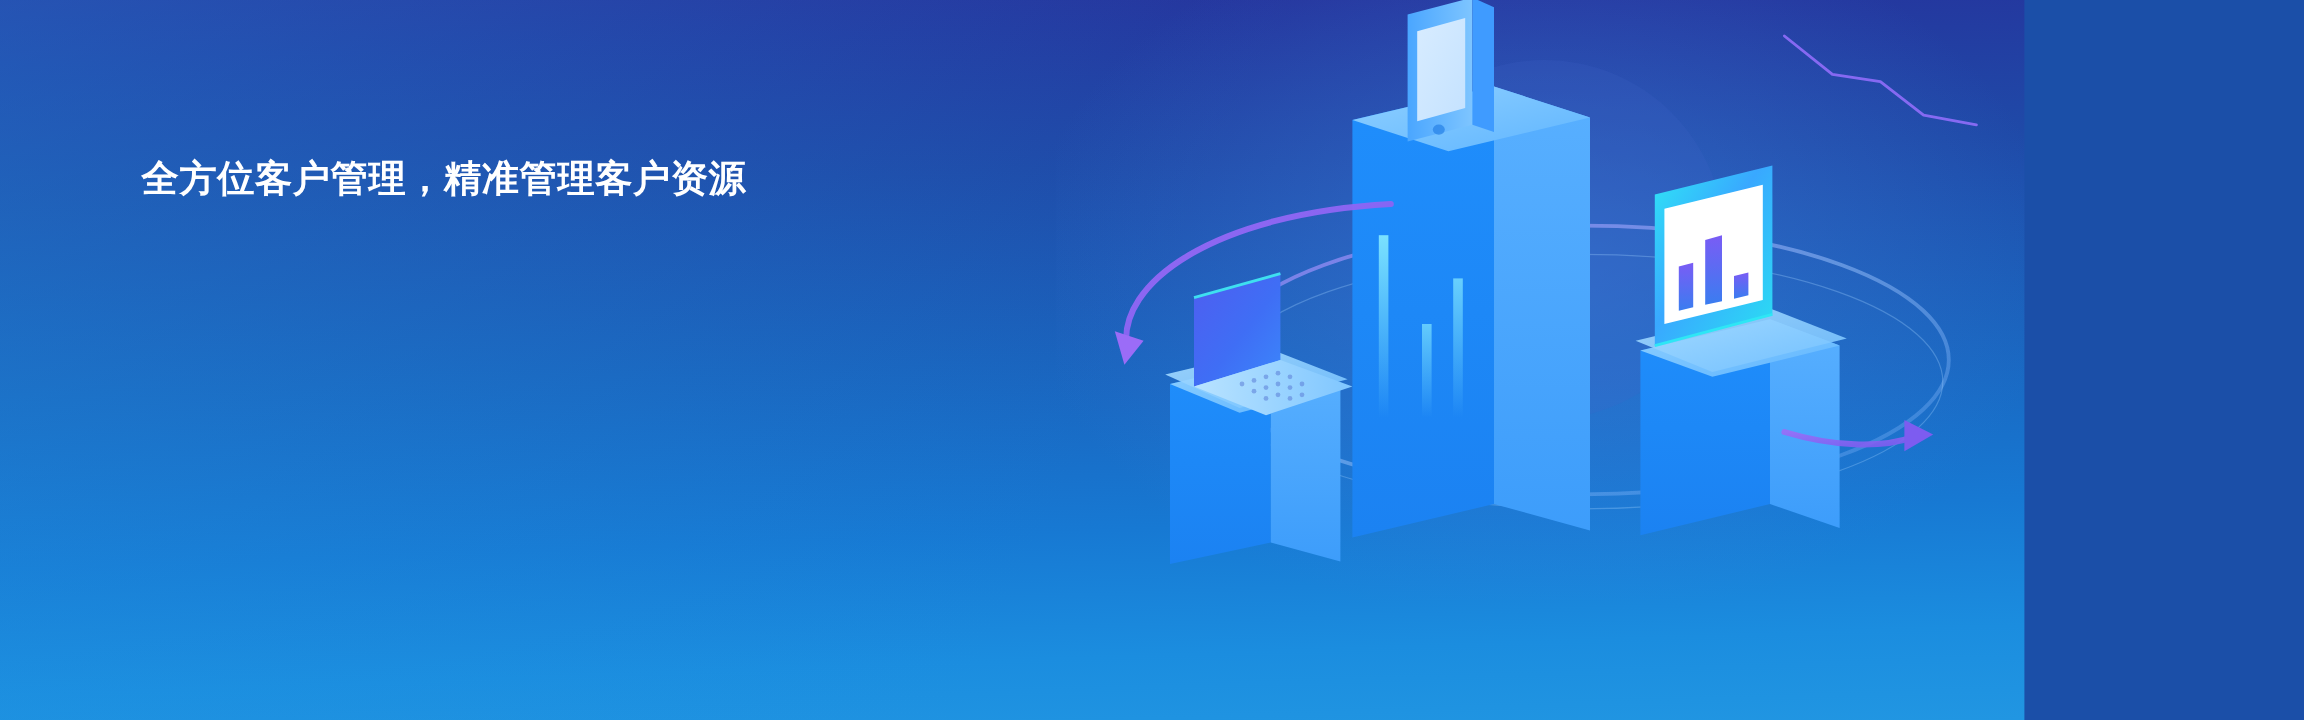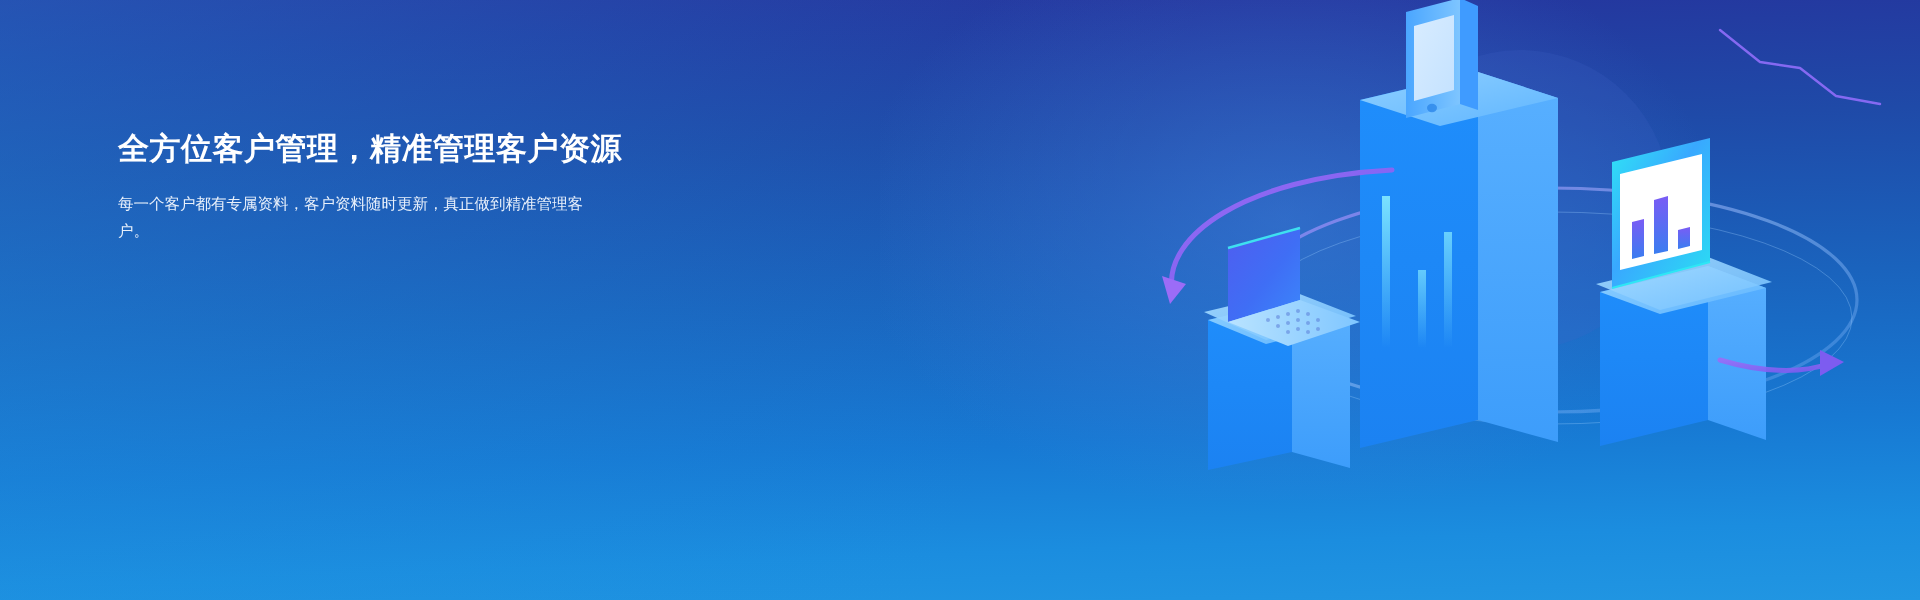--- a/index.html
+++ b/index.html
@@ -4,21 +4,21 @@
 <style>
   * { margin:0; padding:0; box-sizing:border-box; }
   html,body { width:1920px; height:600px; overflow:hidden; }
   body {
     font-family:"Liberation Sans","DejaVu Sans",sans-serif;
     background:#1b4fa8;
   }
 
   #banner{
     position:relative;
-    width:1920px;height:600px;
+    width:1687px;height:600px;
     overflow:hidden;
     background:linear-gradient(178deg,#28309a 0%,#24389f 8%,#1f4aa8 26%,#1a63bd 50%,#1779d3 72%,#1b8ddf 88%,#2196e2 100%);
   }
   
   #bg-wash{
     position:absolute;inset:0;
     background:linear-gradient(115deg,rgba(33,150,226,.35) 0%,rgba(33,150,226,0) 55%);
     pointer-events:none;
   }
   #bg-glow{
@@ -71,21 +71,20 @@
 <body>
 
 <div id="banner">
 
   <div id="bg-wash"></div>
   <div id="bg-glow"></div>
 
   <div id="copy">
     <h1 id="headline">全方位客户管理，精准管理客户资源</h1>
 
-    <p id="subtitle">每一个客户都有专属资料，客户资料随时更新，真正做到精准管理客户。</p>
 
   </div>
 
   <div id="illustration">
 
     <svg viewBox="0 0 760 600" xmlns="http://www.w3.org/2000/svg">
       <defs>
         <linearGradient id="gPillarFront" x1="0" y1="0" x2="0" y2="1">
           <stop offset="0%" stop-color="#1f8efc"></stop>
           <stop offset="100%" stop-color="#1b82f2"></stop>

